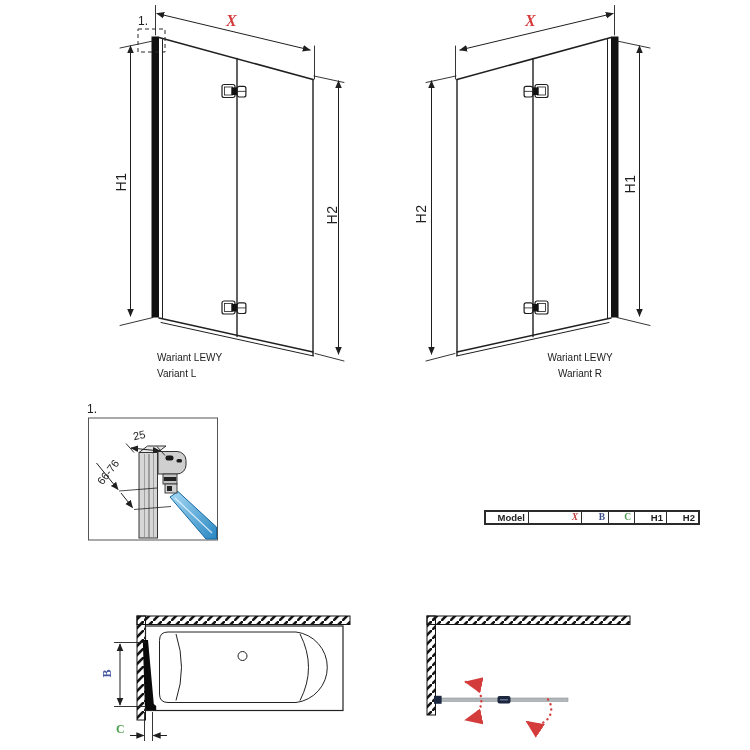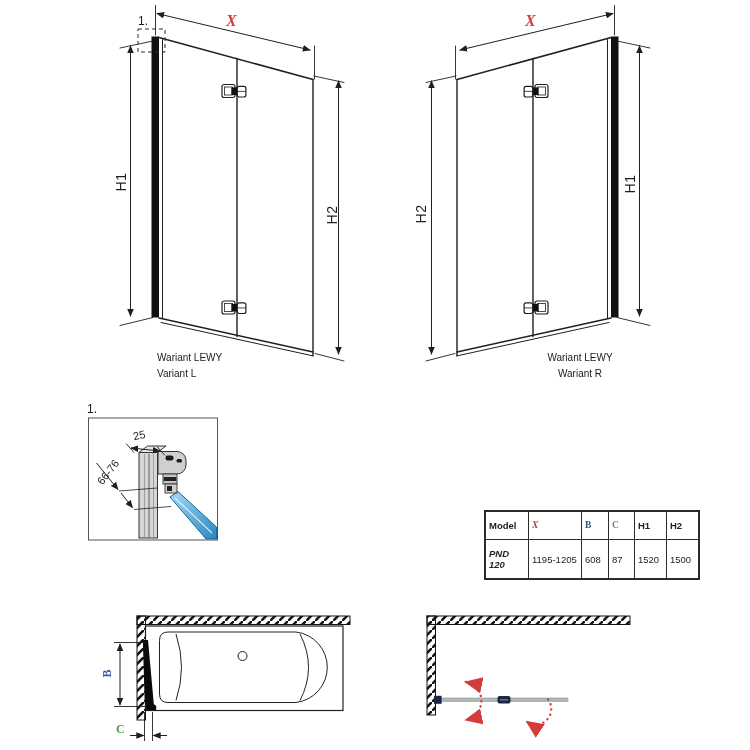--- a/index.html
+++ b/index.html
@@ -19,21 +19,21 @@
   .dim-b{font-size:12px;font-family:"Liberation Serif",serif;color:#44589e;font-weight:bold;}
   .dim-c{font-size:12px;font-family:"Liberation Serif",serif;color:#4ca04f;font-weight:bold;}
   .r12{transform:rotate(-12deg);}
   .r52{transform:rotate(-52deg);display:inline-block;width:44px;text-align:center;}
 
   table.spec{
     position:absolute;left:484px;top:510px;border-collapse:collapse;
     border:2px solid #2b2b2b;font-size:9.5px;color:#222;background:#fff;
   }
   table.spec td,table.spec th{
-    border:1px solid #2b2b2b;text-align:left;padding:8px 3px;height:11px;line-height:11px;
+    border:1px solid #2b2b2b;text-align:right;padding:0 3px;height:11px;line-height:11px;
   }
   th.c-model{width:36px;font-weight:bold;}
   th.c-x{width:46px;color:#c03b38;font-family:"Liberation Serif",serif;font-style:italic;}
   th.c-b{width:20px;color:#3c4e87;font-family:"Liberation Serif",serif;}
   th.c-c{width:19px;color:#4c9e50;font-family:"Liberation Serif",serif;}
   th.c-h1,th.c-h2{width:25px;font-weight:bold;}
   td.model{font-weight:bold;font-style:italic;}
 </style>
 </head>
 <body>
@@ -191,22 +191,14 @@
 <table class="spec">
   <tbody>
       <tr>
     <th class="c-model">Model</th>
     <th class="c-x">X</th>
     <th class="c-b">B</th>
     <th class="c-c">C</th>
     <th class="c-h1">H1</th>
     <th class="c-h2">H2</th>
   </tr>
-  <tr>
-    <td class="model">PND 120</td>
-    <td>1195-1205</td>
-    <td>608</td>
-    <td>87</td>
-    <td>1520</td>
-    <td>1500</td>
-  </tr>
 </tbody>
   </table>
 
 </body></html>

